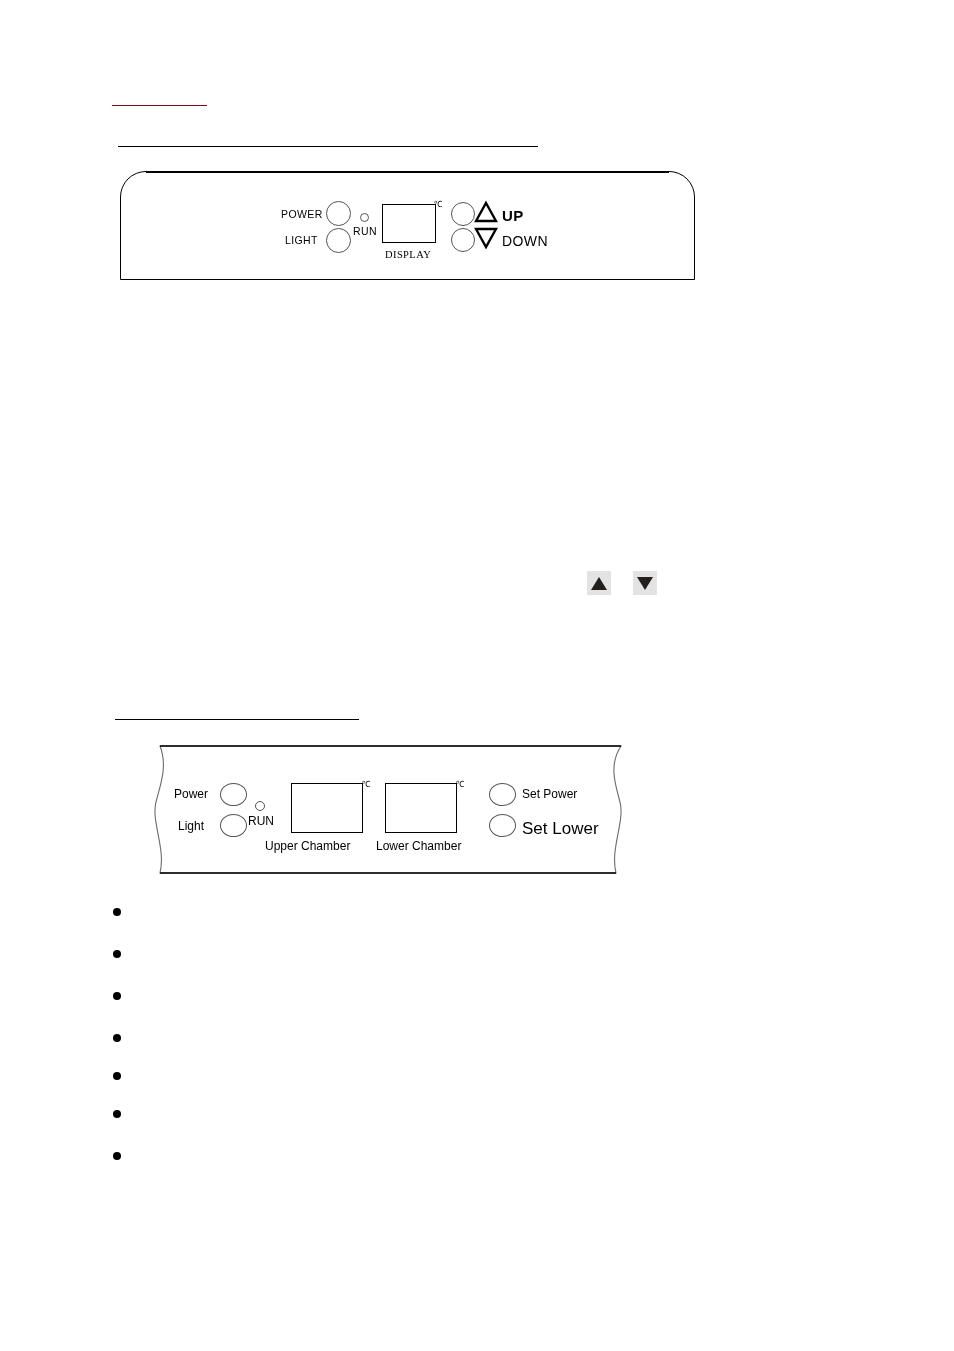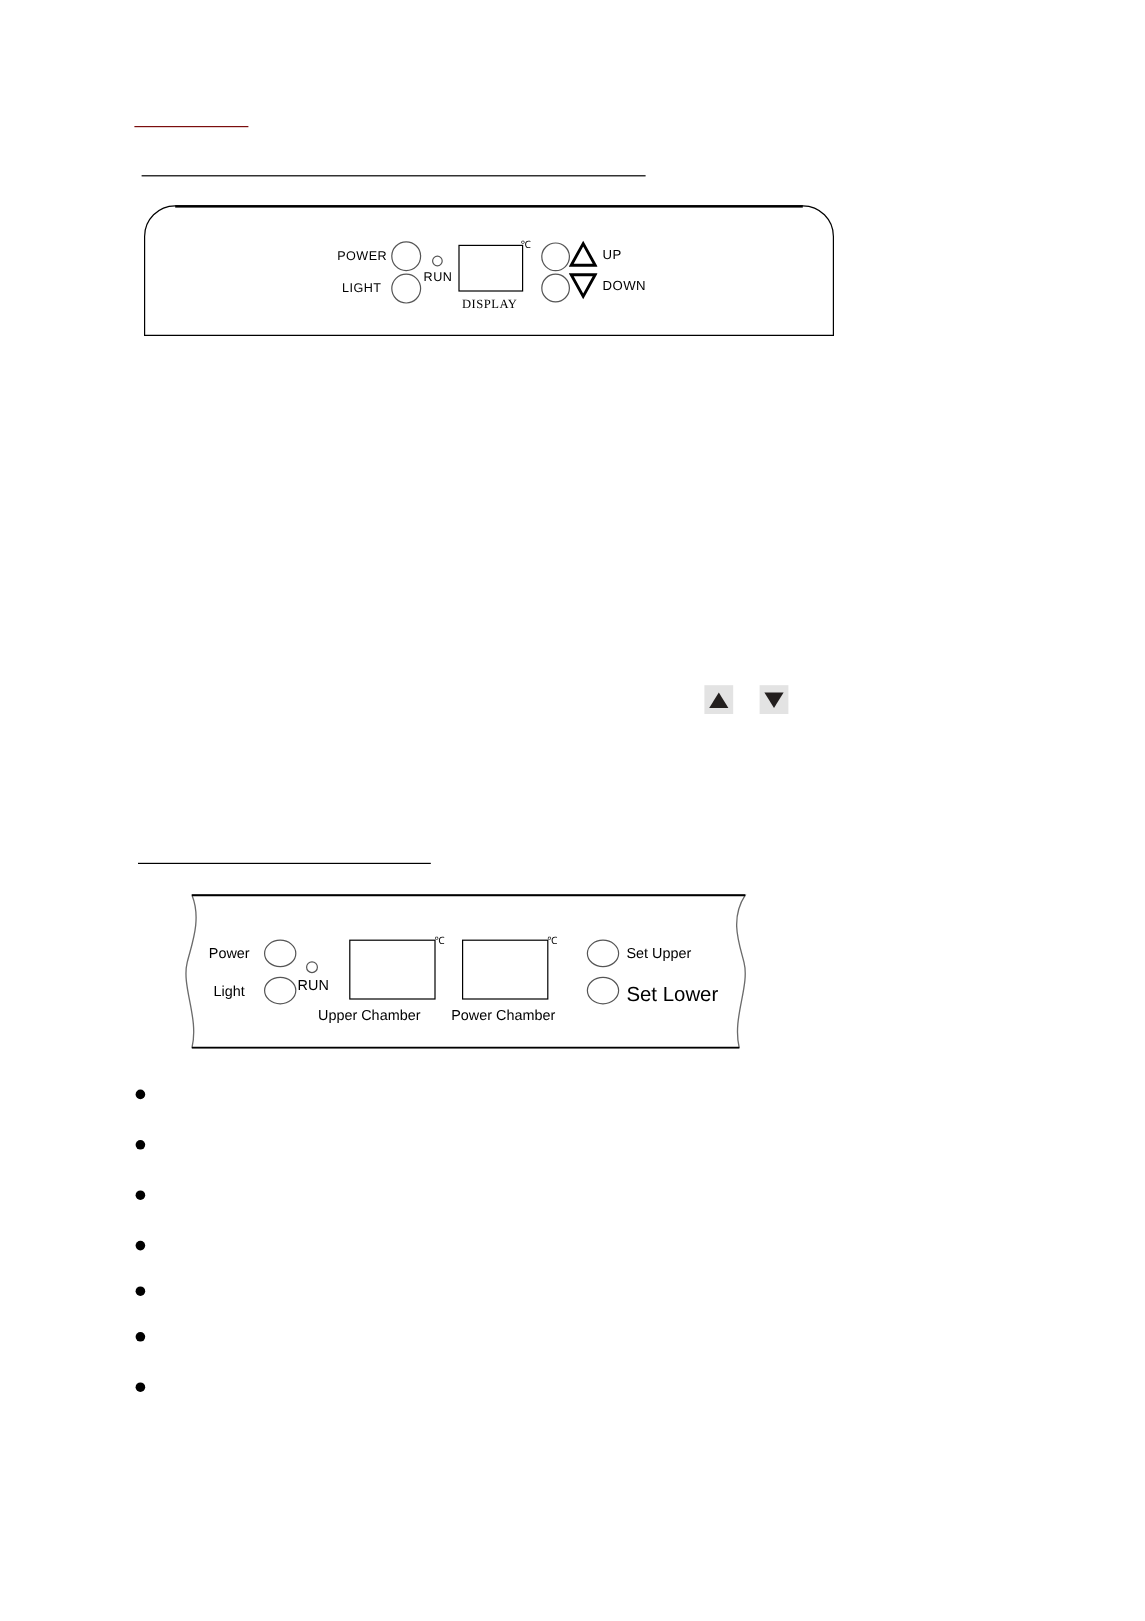--- a/index.html
+++ b/index.html
@@ -168,27 +168,27 @@
     <span class="dlabel" style="left:233px; top:54px; font-size:10.5px; letter-spacing:0.4px;">RUN</span>
 
     <span class="dbox" style="left:262px; top:33px; width:52px; height:37px;"></span>
     <span class="dlabel degsym" style="left:314px; top:27px;">℃</span>
     <span class="dlabel" style="left:265px; top:78px; font-size:10.5px; letter-spacing:0.4px;font-family:Liberation Serif, serif;">DISPLAY</span>
 
     <span class="dcircle" style="left:331px; top:31px; width:22px; height:22px;"></span>
     <svg class="tri" style="left:354px; top:29px;" width="24" height="24" viewBox="0 0 24 24">
       <polygon points="12,3 22,21 2,21" fill="none" stroke="#000000" stroke-width="2.4"></polygon>
     </svg>
-    <span class="dlabel" style="left:382px; top:36px; font-size:11px; letter-spacing:0.4px;">UP</span>
+    <span class="dlabel" style="left:382px; top:36px; font-size:15px; letter-spacing:0.4px;font-weight:bold;">UP</span>
 
     <span class="dcircle" style="left:331px; top:57px; width:22px; height:22px;"></span>
     <svg class="tri" style="left:354px; top:55px;" width="24" height="24" viewBox="0 0 24 24">
       <polygon points="2,3 22,3 12,21" fill="none" stroke="#000000" stroke-width="2.4"></polygon>
     </svg>
-    <span class="dlabel" style="left:382px; top:62px; font-size:11px; letter-spacing:0.4px;">DOWN</span>
+    <span class="dlabel" style="left:382px; top:62px; font-size:14px; letter-spacing:0.4px;">DOWN</span>
   </div>
 
   <div class="ghost-text" style="left:112px; top:320px; width:740px; height:210px;"></div>
 
   <div style="position:absolute; left:587px; top:571px; width:24px; height:24px; background:#e3e3e3;">
     <svg width="24" height="24" viewBox="0 0 24 24">
       <polygon points="12,6 20,19 4,19" fill="#231f1e"></polygon>
     </svg>
   </div>
   <div style="position:absolute; left:633px; top:571px; width:24px; height:24px; background:#e3e3e3;">
@@ -222,24 +222,24 @@
 
     <span class="dcircle" style="left:117px; top:57px; width:8px; height:8px; border-width:1px;"></span>
     <span class="dlabel" style="left:110px; top:70px; font-size:12px;">RUN</span>
 
     <span class="dbox" style="left:153px; top:39px; width:70px; height:48px;"></span>
     <span class="dlabel degsym" style="left:224px; top:34px;">℃</span>
     <span class="dlabel" style="left:127px; top:95px; font-size:12px;">Upper Chamber</span>
 
     <span class="dbox" style="left:247px; top:39px; width:70px; height:48px;"></span>
     <span class="dlabel degsym" style="left:318px; top:34px;">℃</span>
-    <span class="dlabel" style="left:238px; top:95px; font-size:12px;">Power Chamber</span>
+    <span class="dlabel" style="left:238px; top:95px; font-size:12px;">Lower Chamber</span>
 
     <span class="dcircle" style="left:351px; top:39px; width:25px; height:21px;"></span>
-    <span class="dlabel" style="left:384px; top:43px; font-size:12px;">Set Upper</span>
+    <span class="dlabel" style="left:384px; top:43px; font-size:12px;">Set Power</span>
 
     <span class="dcircle" style="left:351px; top:70px; width:25px; height:21px;"></span>
     <span class="dlabel" style="left:384px; top:75px; font-size:17px;">Set  Lower</span>
   </div>
 
   <div>
     <span class="bullet" style="top:908px;"></span>
     <span class="bullet-text" style="top:906px;"></span>
 
     <span class="bullet" style="top:950px;"></span>

